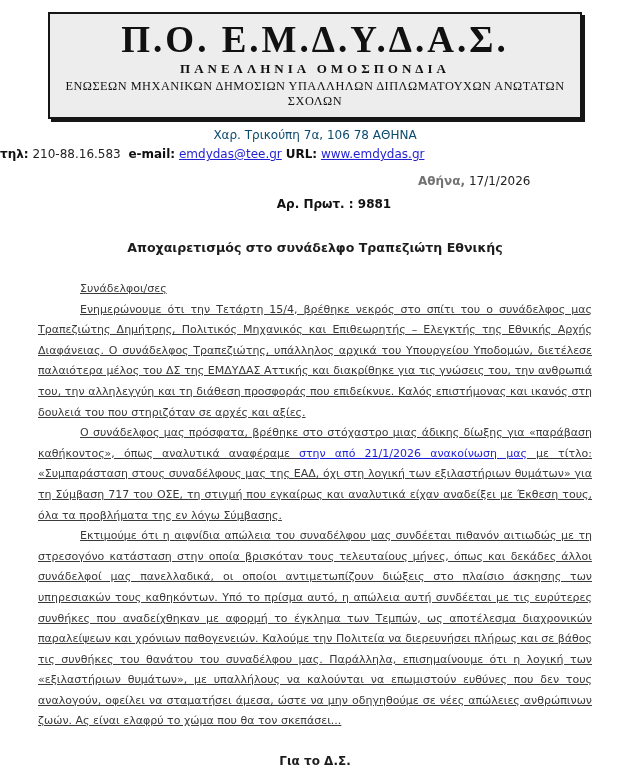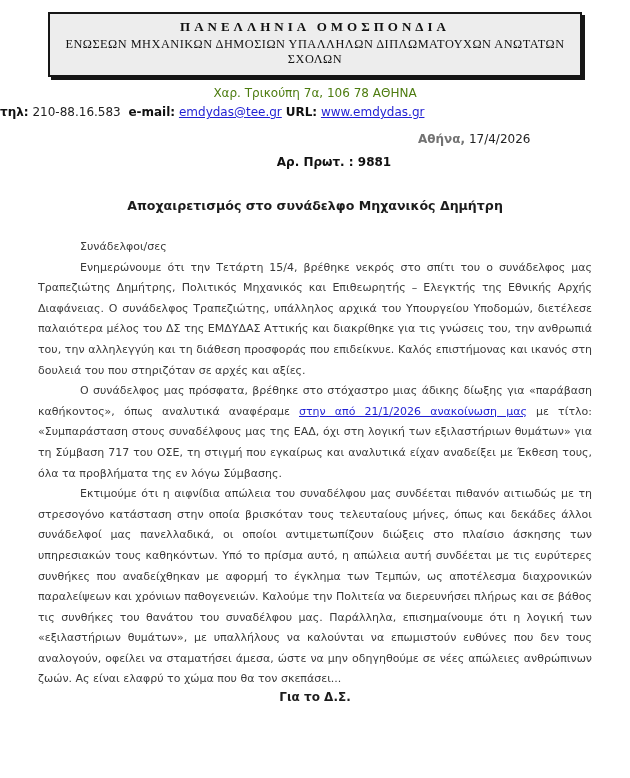--- a/index.html
+++ b/index.html
@@ -10,64 +10,65 @@
   
   .header-box {
     width:522px; margin:12px auto 0; background:#ededed;
     border:2px solid #161616; box-shadow:3px 3px 0 #161616;
     text-align:center; padding:5px 4px 8px;
     font-family:"Liberation Serif","DejaVu Serif",serif; color:#111;
   }
   .org-acronym { font-size:37px; font-weight:bold; letter-spacing:3px; line-height:42px; }
   .org-line1   { font-size:13px; font-weight:bold; letter-spacing:4px; margin-top:0; }
   .org-line2   { font-size:12.3px; font-weight:normal; letter-spacing:0.5px; margin-top:2px; }
-  .address-line { text-align:center; font-size:12px; margin-top:9px; color:#4d7c0f; }
+  .address-line { text-align:center; font-size:12px; margin-top:9px; color:#0c4a6e; }
   .contact-line { text-align:left; font-size:12px; margin-top:5px; color:#222; }
   .contact-line b { color:#111; }
   .link { color:#1f1fd3; text-decoration:underline; cursor:pointer; }
   
   .date-line { margin:13px 0 0 418px; font-size:12px; color:#222; }
   .date-line .lbl { font-weight:bold; color:#737373; }
   .protocol-line { margin:9px 0 0 38px; font-size:12px; font-weight:bold; color:#111;text-align:center; }
   .letter-title { text-align:center; font-weight:bold; font-size:12.6px; margin-top:29px; color:#1c1c1c; }
   
-  .body-text { margin:24px 38px 0; font-size:11px; line-height:20.6px; text-align:justify; }
+  .body-text { margin:24px 38px 0; font-size:11px; line-height:20.6px; text-align:justify;text-decoration:underline; }
   .body-text p { margin:0; text-indent:42px; }
   
-  .for-board { text-align:center; font-weight:bold; font-size:12px; color:#1c1c1c; }
+  .for-board { text-align:center; font-weight:bold; font-size:12px; margin-top:22px; color:#1c1c1c; }
 </style>
 </head>
 <body>
 
 <div class="page">
 
   <div class="header-box">
+    <div class="org-acronym">Π.Ο.   Ε.Μ.Δ.Υ.Δ.Α.Σ.</div>
     <div class="org-line1">ΠΑΝΕΛΛΗΝΙΑ  ΟΜΟΣΠΟΝΔΙΑ</div>
     <div class="org-line2">ΕΝΩΣΕΩΝ ΜΗΧΑΝΙΚΩΝ ΔΗΜΟΣΙΩΝ ΥΠΑΛΛΗΛΩΝ ΔΙΠΛΩΜΑΤΟΥΧΩΝ ΑΝΩΤΑΤΩΝ ΣΧΟΛΩΝ</div>
   </div>
 
   <div class="address-line">Χαρ. Τρικούπη 7α,  106 78  ΑΘΗΝΑ</div>
 
   <div class="contact-line">
     <b>τηλ:</b>
     <span>210-88.16.583</span>&nbsp;
     <b>e-mail:</b>
     <a class="link">emdydas@tee.gr</a>
     <b>URL:</b>
     <a class="link">www.emdydas.gr</a>
   </div>
 
   <div class="date-line">
     <span class="lbl">Αθήνα,</span>
-    <span>17/4/2026</span>
+    <span>17/1/2026</span>
   </div>
 
   <div class="protocol-line">Αρ. Πρωτ. : 9881</div>
 
-  <div class="letter-title">Αποχαιρετισμός στο συνάδελφο Μηχανικός Δημήτρη</div>
+  <div class="letter-title">Αποχαιρετισμός στο συνάδελφο Τραπεζιώτη Εθνικής</div>
 
   <div class="body-text">
     <p>Συνάδελφοι/σες</p>
     <p>Ενημερώνουμε ότι την Τετάρτη 15/4, βρέθηκε νεκρός στο σπίτι του ο συνάδελφος μας Τραπεζιώτης Δημήτρης, Πολιτικός Μηχανικός και Επιθεωρητής – Ελεγκτής της Εθνικής Αρχής Διαφάνειας. Ο συνάδελφος Τραπεζιώτης, υπάλληλος αρχικά του Υπουργείου Υποδομών, διετέλεσε παλαιότερα μέλος του ΔΣ της ΕΜΔΥΔΑΣ Αττικής και διακρίθηκε για τις γνώσεις του, την ανθρωπιά του, την αλληλεγγύη και τη διάθεση προσφοράς που επιδείκνυε. Καλός επιστήμονας και ικανός στη δουλειά του που στηριζόταν σε αρχές και αξίες.</p>
     <p><span>Ο συνάδελφος μας πρόσφατα, βρέθηκε στο στόχαστρο μιας άδικης δίωξης για «παράβαση καθήκοντος», όπως αναλυτικά αναφέραμε </span><a class="link">στην από 21/1/2026 ανακοίνωση μας</a><span> με τίτλο: «Συμπαράσταση στους συναδέλφους μας της ΕΑΔ, όχι στη λογική των εξιλαστήριων θυμάτων» για τη Σύμβαση 717 του ΟΣΕ, τη στιγμή που εγκαίρως και αναλυτικά είχαν αναδείξει με Έκθεση τους, όλα τα προβλήματα της εν λόγω Σύμβασης.</span></p>
     <p>Εκτιμούμε ότι η αιφνίδια απώλεια του συναδέλφου μας συνδέεται πιθανόν αιτιωδώς με τη στρεσογόνο κατάσταση στην οποία βρισκόταν τους τελευταίους μήνες, όπως και δεκάδες άλλοι συνάδελφοί μας πανελλαδικά, οι οποίοι αντιμετωπίζουν διώξεις στο πλαίσιο άσκησης των υπηρεσιακών τους καθηκόντων. Υπό το πρίσμα αυτό, η απώλεια αυτή συνδέεται με τις ευρύτερες συνθήκες που αναδείχθηκαν με αφορμή το έγκλημα των Τεμπών, ως αποτέλεσμα διαχρονικών παραλείψεων και χρόνιων παθογενειών. Καλούμε την Πολιτεία να διερευνήσει πλήρως και σε βάθος τις συνθήκες του θανάτου του συναδέλφου μας. Παράλληλα, επισημαίνουμε ότι η λογική των «εξιλαστήριων θυμάτων», με υπαλλήλους να καλούνται να επωμιστούν ευθύνες που δεν τους αναλογούν, οφείλει να σταματήσει άμεσα, ώστε να μην οδηγηθούμε σε νέες απώλειες ανθρώπινων ζωών. Ας είναι ελαφρύ το χώμα που θα τον σκεπάσει...</p>
   </div>
 
   <div class="for-board">Για το Δ.Σ.</div>
 

